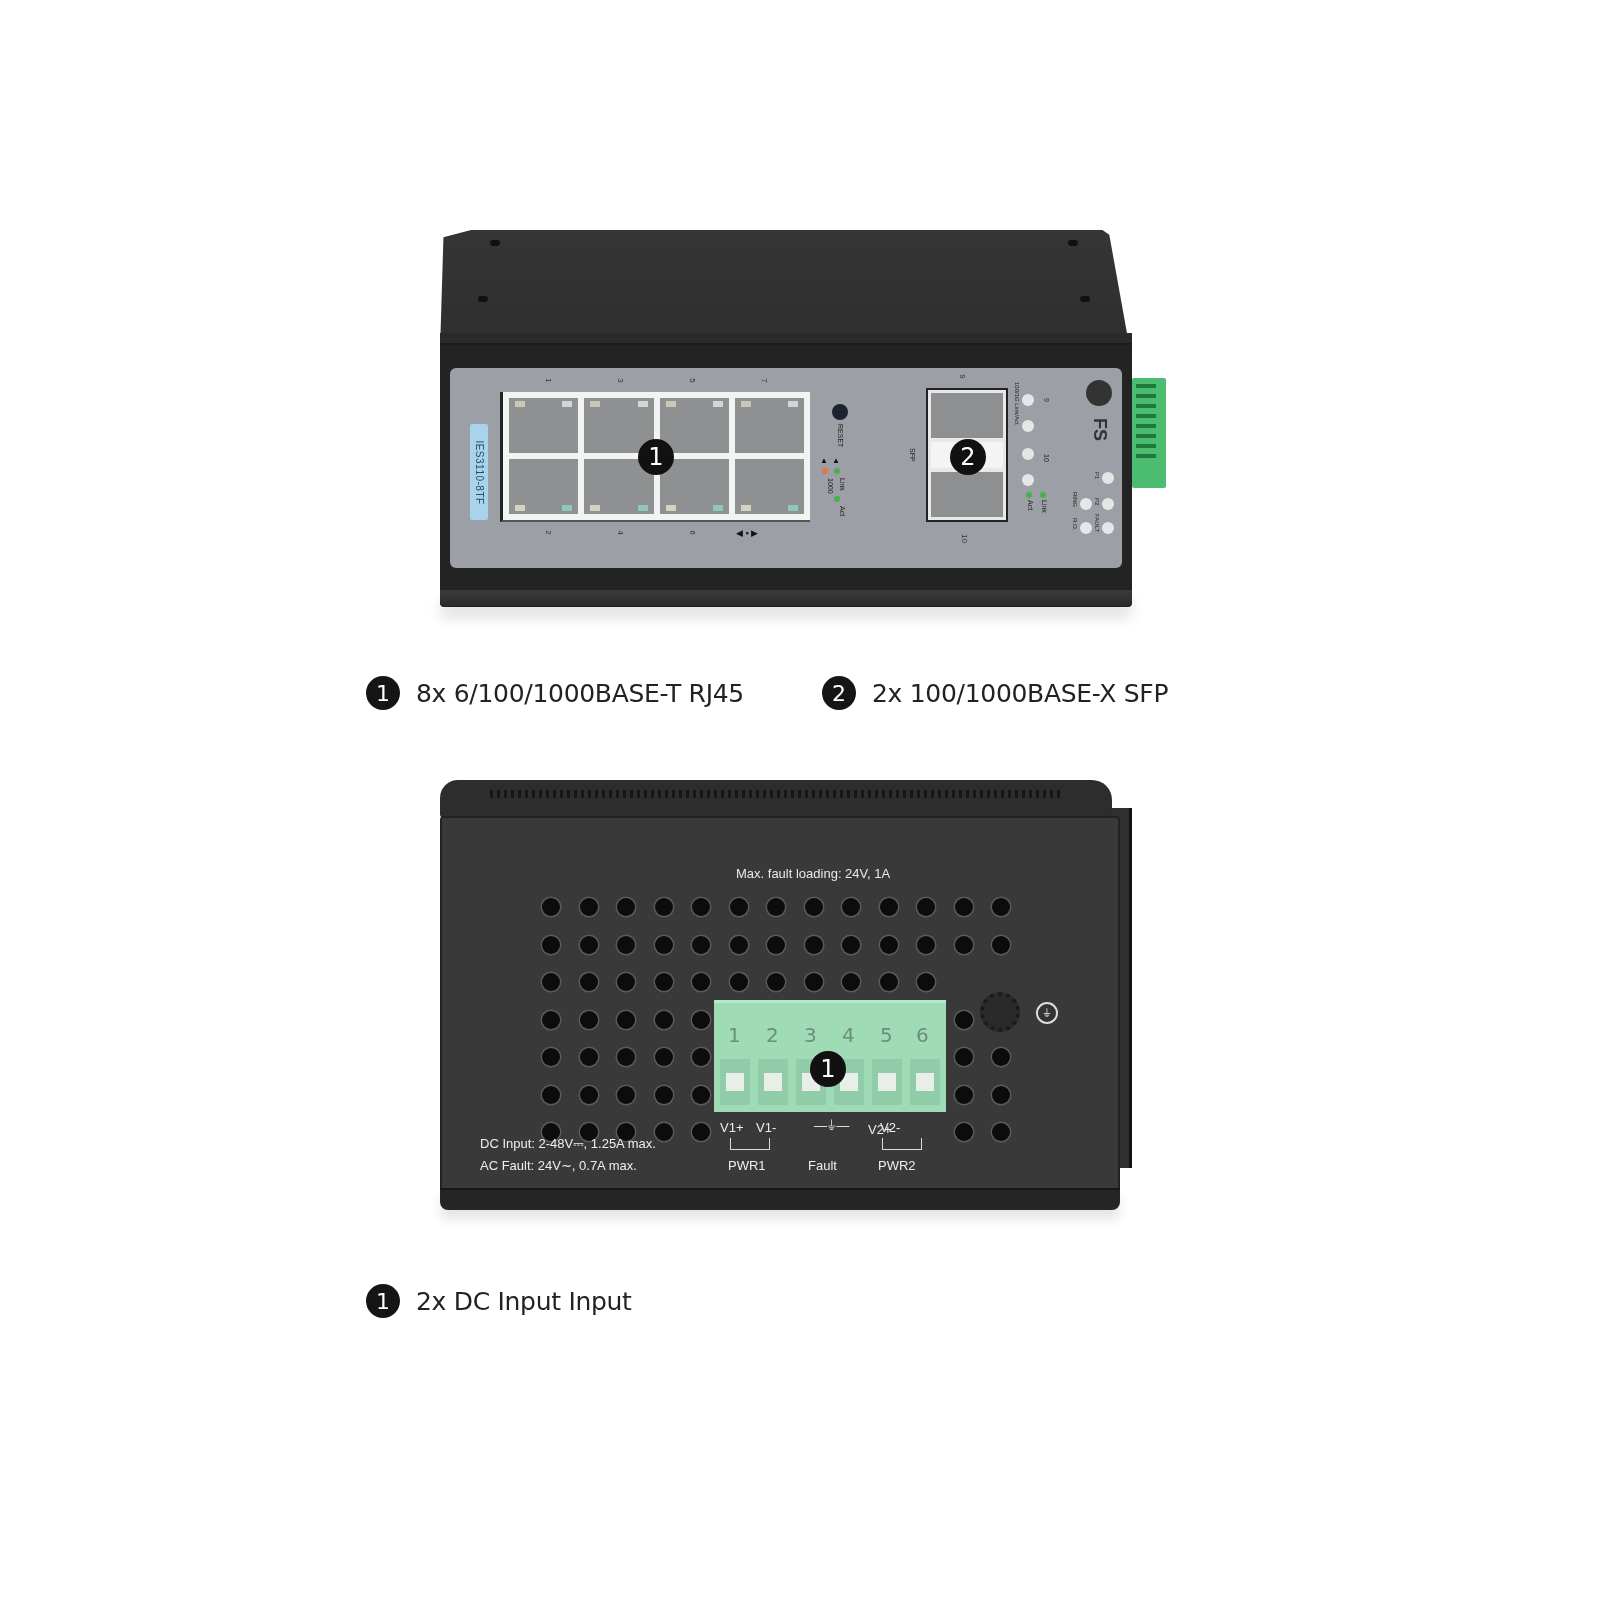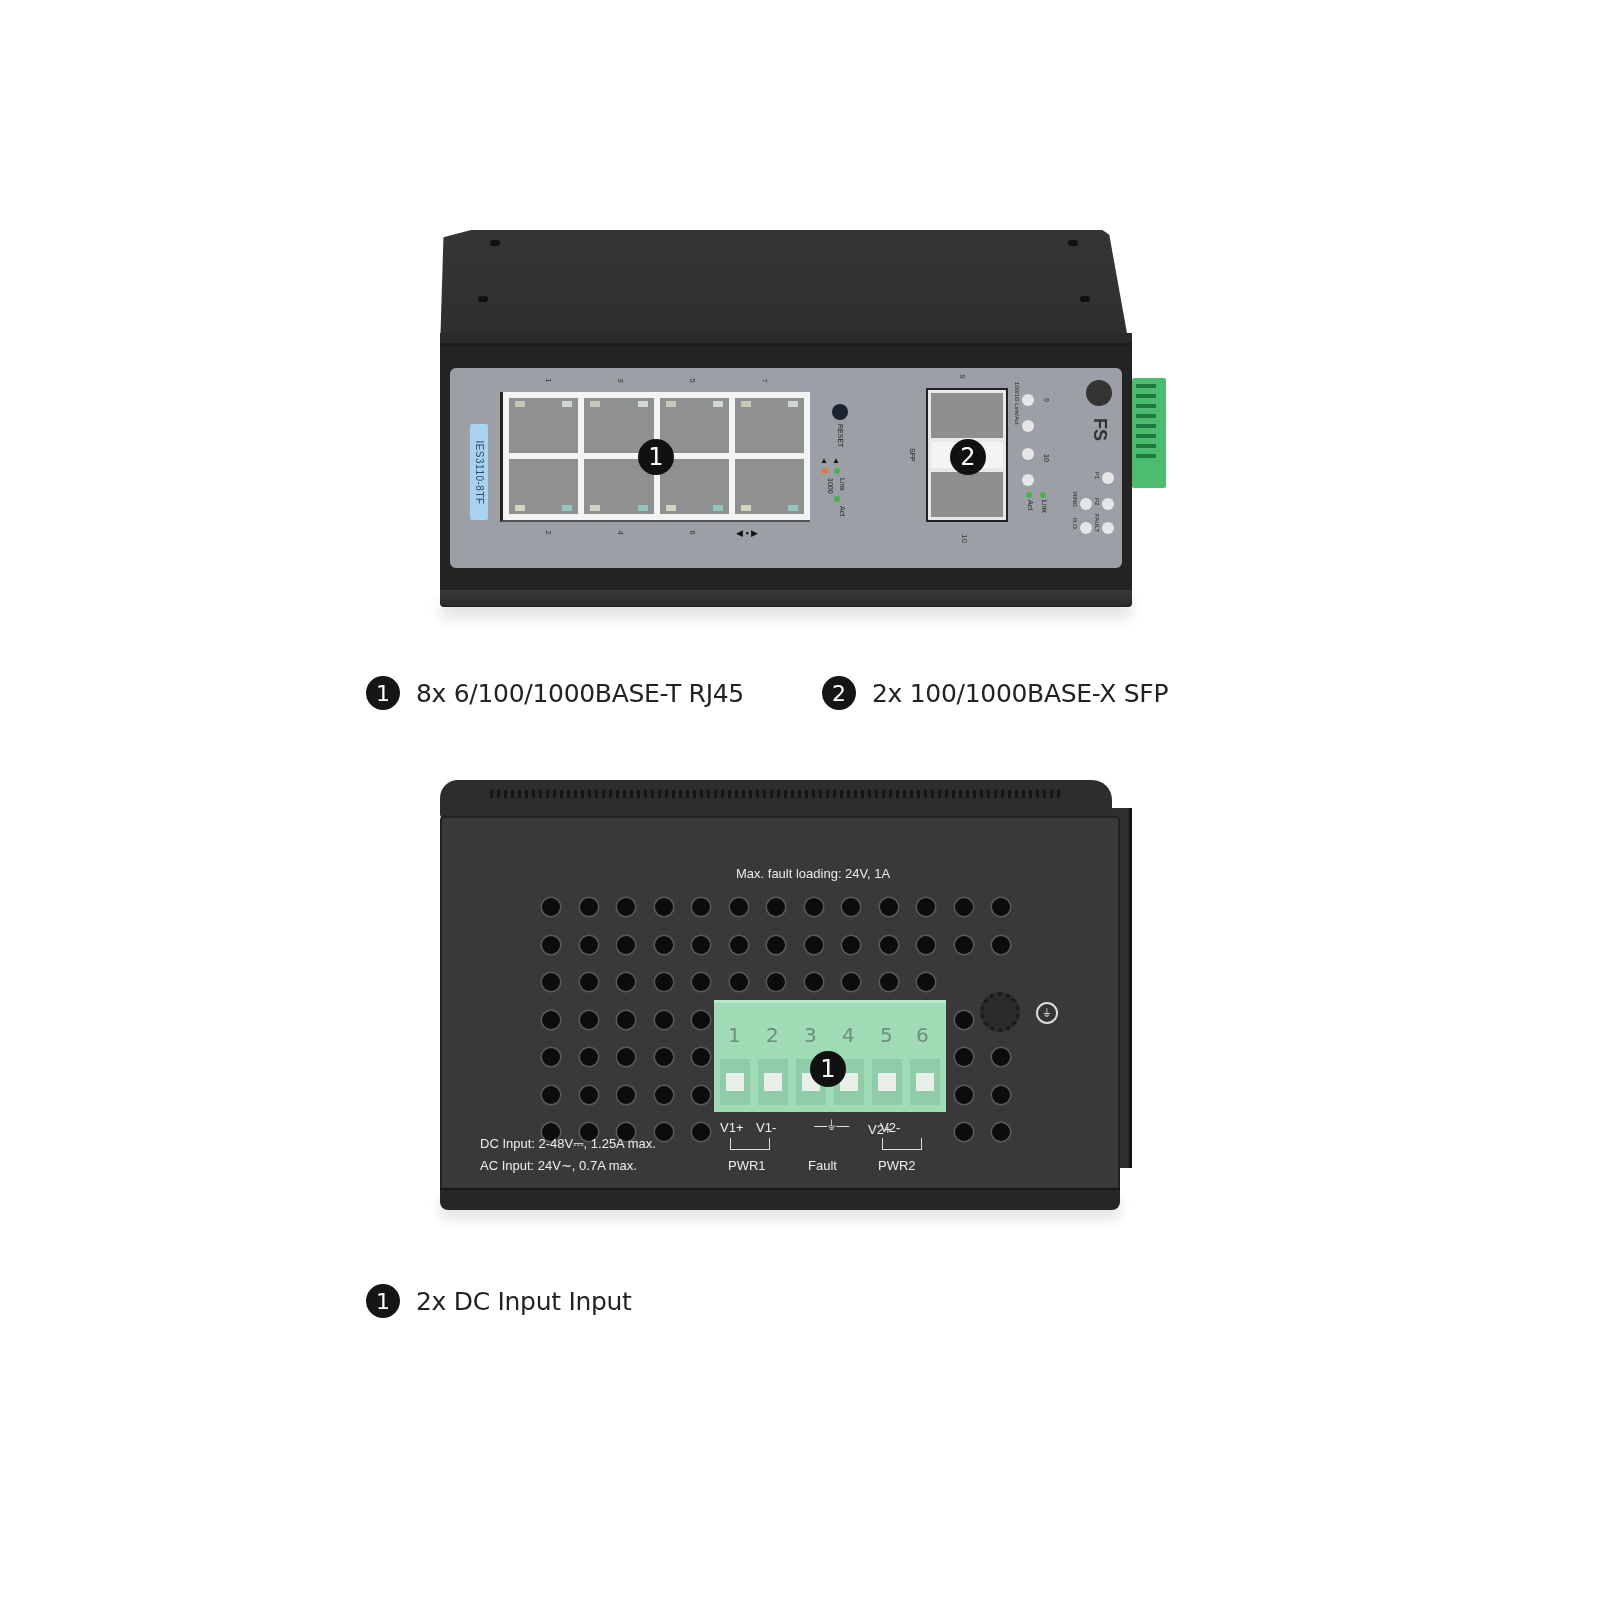--- a/index.html
+++ b/index.html
@@ -364,21 +364,21 @@
     <span class="plabel" style="left:438px;top:302px">V2-</span>
 
     <div class="bracket" style="left:288px;top:320px;width:40px"></div>
     <div class="bracket" style="left:440px;top:320px;width:40px"></div>
 
     <span class="plabel" style="left:286px;top:340px">PWR1</span>
     <span class="plabel" style="left:366px;top:340px">Fault</span>
     <span class="plabel" style="left:436px;top:340px">PWR2</span>
 
     <span class="plabel" style="left:38px;top:318px">DC Input: 2-48V⎓, 1.25A max.</span>
-    <span class="plabel" style="left:38px;top:340px">AC Input: 24V∼, 0.7A max.</span>
+    <span class="plabel" style="left:38px;top:340px">AC Fault: 24V∼, 0.7A max.</span>
   </div>
   <div class="bot-foot"></div>
 </div>
 
 <div class="legend" style="left:366px;top:1284px">
   <div class="lbadge">1</div>
   <span class="ltext">2x DC Input Input</span>
 </div>
 
 </body></html>

